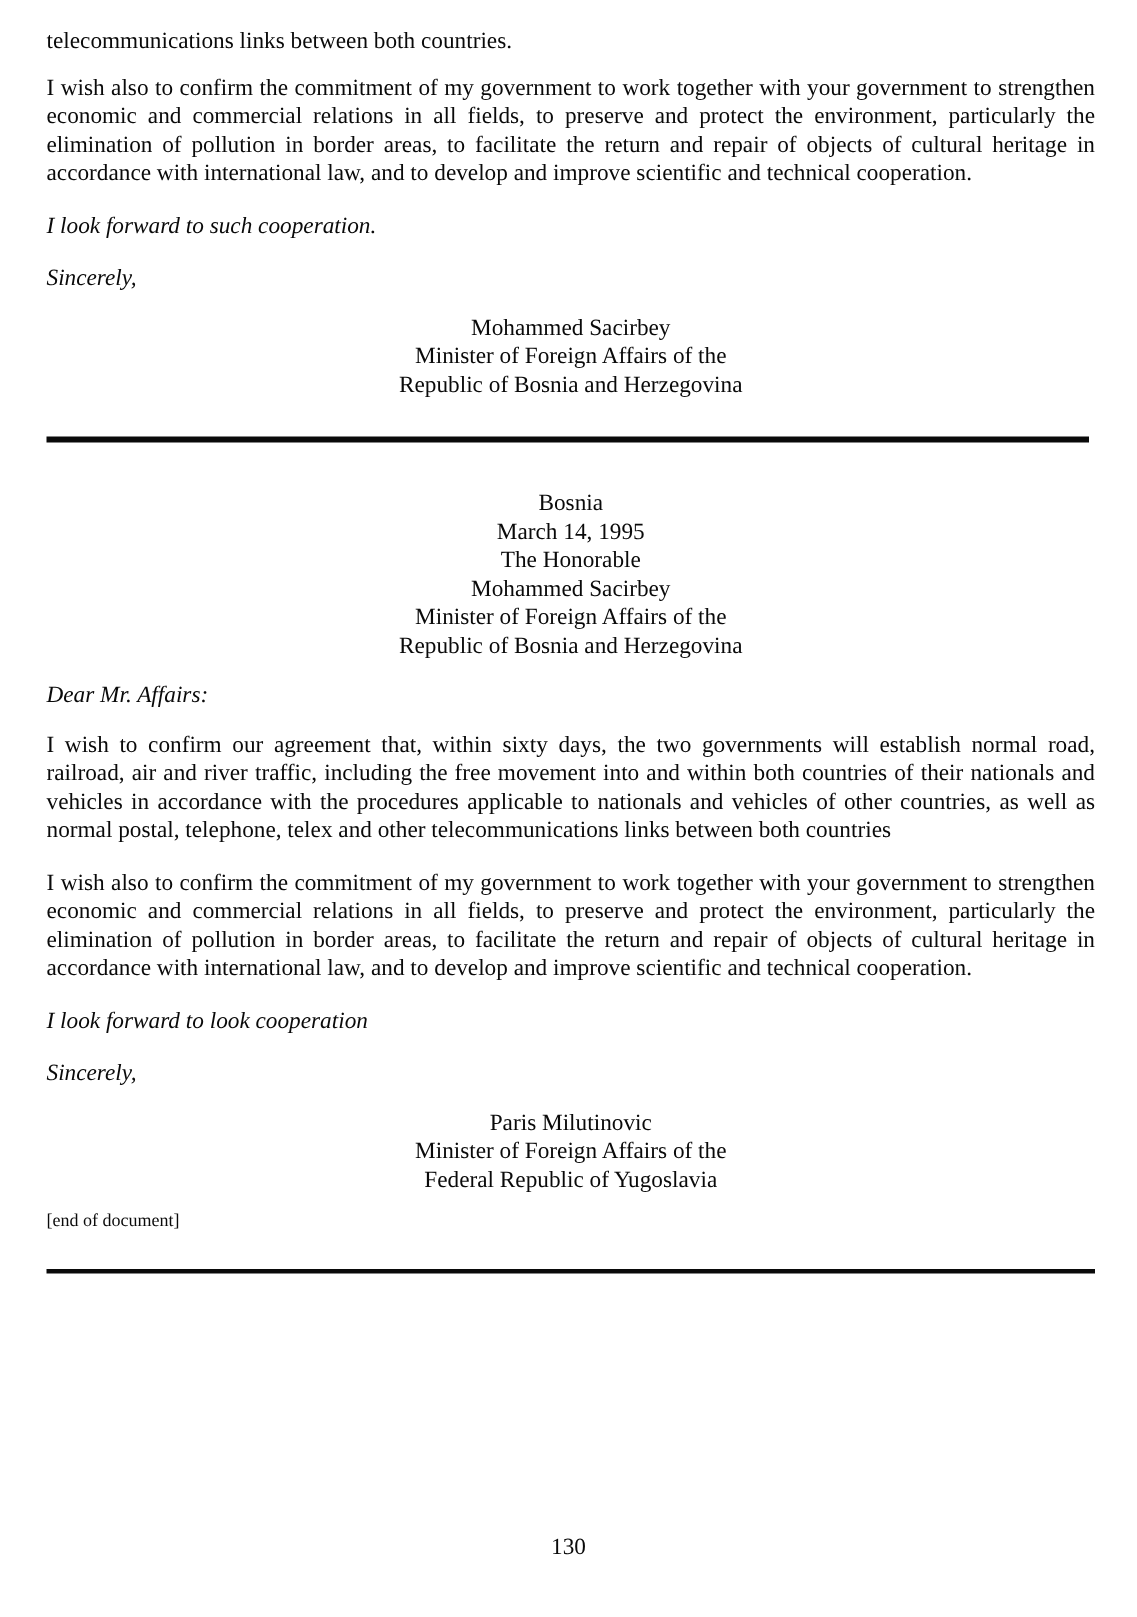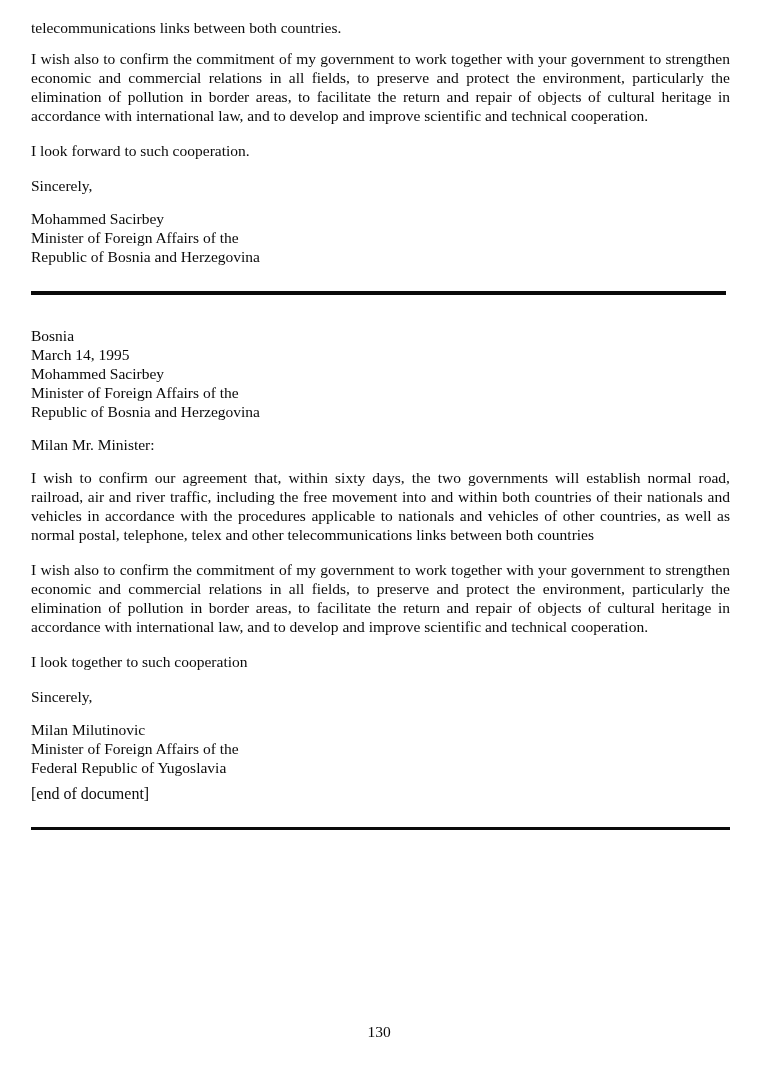--- a/index.html
+++ b/index.html
@@ -17,43 +17,43 @@
     font-size: 15.5px;
     line-height: 19px;
     box-sizing: border-box;
     padding: 18px 28px 0 31px;
     overflow: hidden;
   }
   .para {
     margin: 0 0 16px 0;
     text-align: justify;
   }
-  .para.no-just { text-align: left; }
+  .para.no-just { text-align: left; font-style: italic; }
   .cont-line {
     margin: 0 0 12px 0;
     text-align: left;
   }
   .addr-line, .sig-line {
     margin: 0;
-    text-align: left;
+    text-align: center;
   }
   .sig-block { margin: 0 0 0 0; }
   .addr-block { margin: 0 0 14px 0; }
   .salutation { margin: 0 0 14px 0; }
   .closing { margin: 0 0 14px 0; }
   .rule {
     height: 3.5px;
     background: #0a0a0a;
     border: none;
     margin: 0;
   }
   .rule-1 { margin-top: 25px; margin-bottom: 31px; width: 695px; }
   .rule-2 { margin-top: 26px; width: 699px; }
   .end-note {
-    font-size: 16px;
+    font-size: 12px;
     line-height: 14px;
     margin: 10px 0 0 0;
   }
   .page-number {
     position: absolute;
     left: 0;
     right: 0;
     top: 1022px;
     text-align: center;
     font-size: 15.5px;
@@ -75,31 +75,32 @@
       <div class="sig-line">Republic of Bosnia and Herzegovina</div>
     </div>
   </div>
 
   <div class="rule rule-1"></div>
 
   <div>
     <div class="addr-block">
       <div class="addr-line">Bosnia</div>
       <div class="addr-line">March 14, 1995</div>
+      <div class="addr-line">The Honorable</div>
       <div class="addr-line">Mohammed Sacirbey</div>
       <div class="addr-line">Minister of Foreign Affairs of the</div>
       <div class="addr-line">Republic of Bosnia and Herzegovina</div>
     </div>
-    <p class="para no-just salutation">Milan Mr. Minister:</p>
+    <p class="para no-just salutation">Dear Mr. Affairs:</p>
     <p class="para">I wish to confirm our agreement that, within sixty days, the two governments will establish normal road, railroad, air and river traffic, including the free movement into and within both countries of their nationals and vehicles in accordance with the procedures applicable to nationals and vehicles of other countries, as well as normal postal, telephone, telex and other telecommunications links between both countries</p>
     <p class="para">I wish also to confirm the commitment of my government to work together with your government to strengthen economic and commercial relations in all fields, to preserve and protect the environment, particularly the elimination of pollution in border areas, to facilitate the return and repair of objects of cultural heritage in accordance with international law, and to develop and improve scientific and technical cooperation.</p>
-    <p class="para no-just">I look together to such cooperation</p>
+    <p class="para no-just">I look forward to look cooperation</p>
     <p class="para no-just closing">Sincerely,</p>
     <div class="sig-block">
-      <div class="sig-line">Milan Milutinovic</div>
+      <div class="sig-line">Paris Milutinovic</div>
       <div class="sig-line">Minister of Foreign Affairs of the</div>
       <div class="sig-line">Federal Republic of Yugoslavia</div>
     </div>
     <p class="end-note">[end of document]</p>
   </div>
 
   <div class="rule rule-2"></div>
 
   <div class="page-number">130</div>
 

